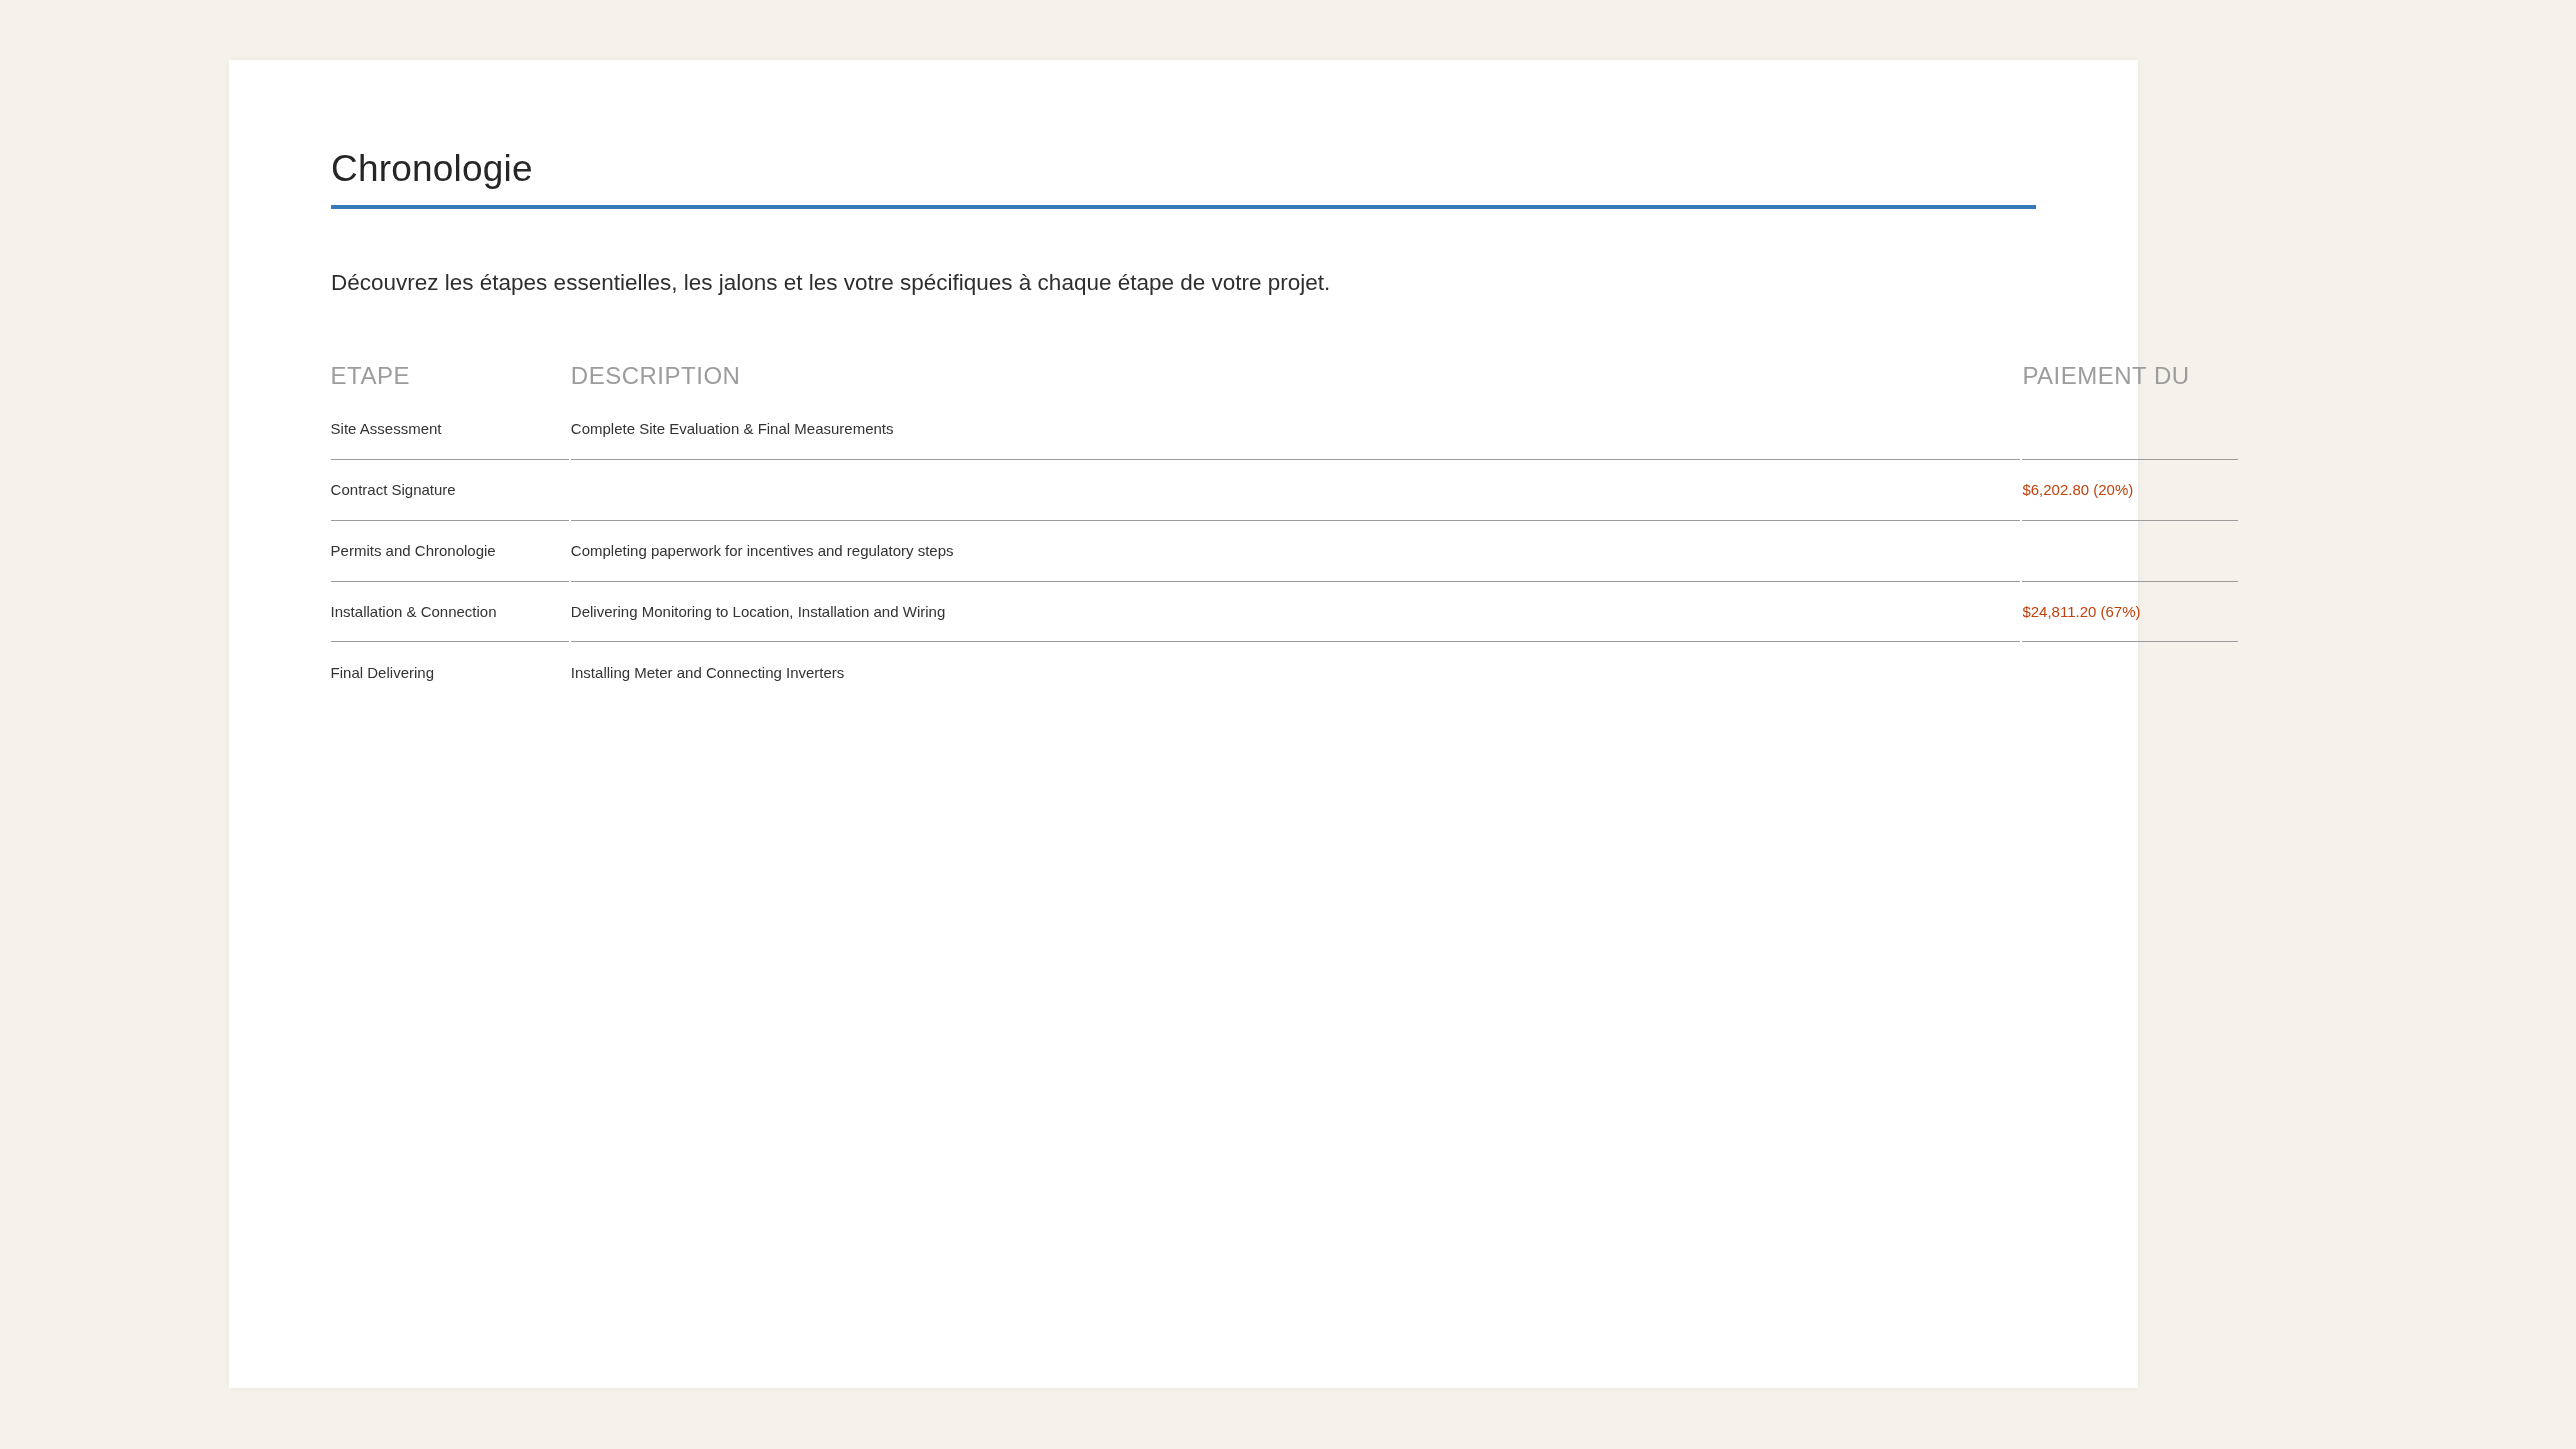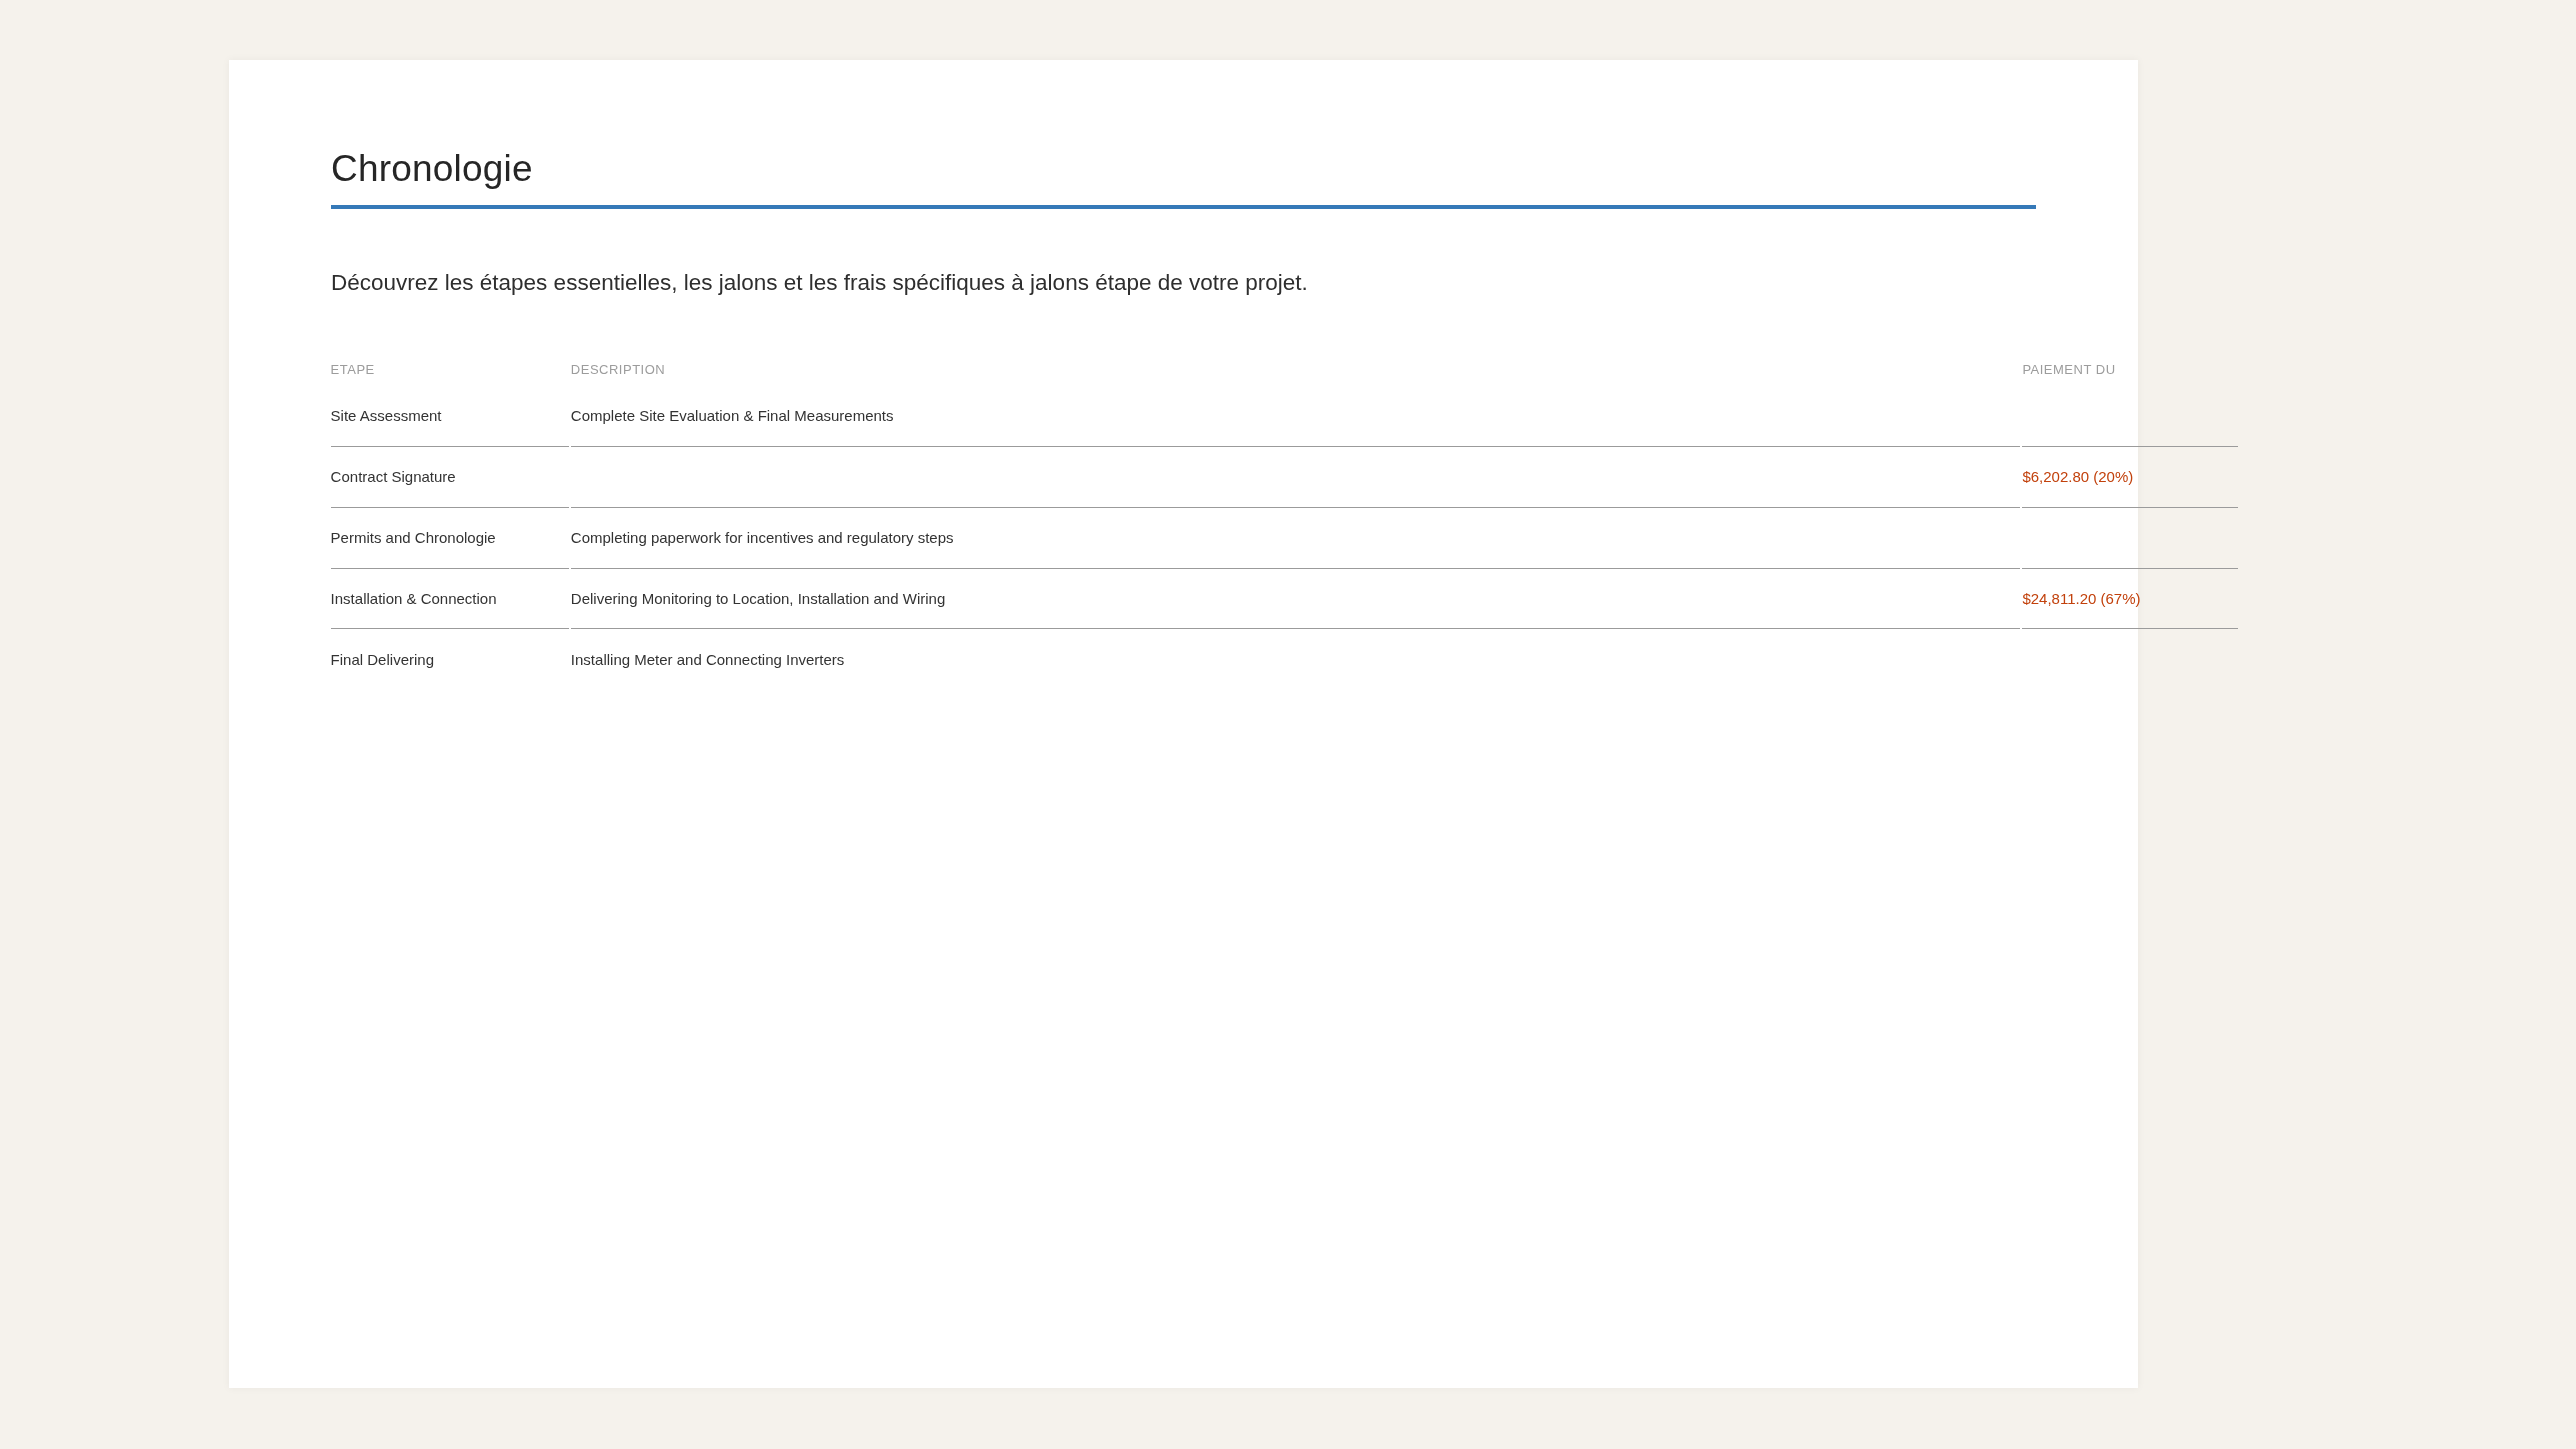--- a/index.html
+++ b/index.html
@@ -49,21 +49,21 @@
     margin-left: -2.4px;
     width: 1911px;
     table-layout: fixed;
     border-collapse: separate;
     border-spacing: 2.4px 0;
   }
   table.timeline col.col-etape { width: 238px; }
   table.timeline col.col-description { width: 1448px; }
   table.timeline col.col-paiement { width: 215px; }
   table.timeline th {
-    font-size: 13px;
+    font-size: 24px;
     font-weight: 400;
     letter-spacing: 0.5px;
     color: #9c9c9c;
     text-align: left;
     padding: 0 0 8.9px 0;
     vertical-align: top;
   }
   table.timeline td {
     font-size: 15px;
     line-height: 22px;
@@ -80,21 +80,21 @@
     color: #c2410c;
   }
 </style>
 </head>
 <body>
 
 <div class="page">
   <main class="card">
     <h1 class="page-title">Chronologie</h1>
     <div class="title-rule"></div>
-    <p class="subtitle">Découvrez les étapes essentielles, les jalons et les frais spécifiques à jalons étape de votre projet.</p>
+    <p class="subtitle">Découvrez les étapes essentielles, les jalons et les votre spécifiques à chaque étape de votre projet.</p>
 
     <table class="timeline">
       <colgroup>
         <col class="col-etape">
         <col class="col-description">
         <col class="col-paiement">
       </colgroup>
       <thead>
         <tr>
             <th>ETAPE</th>

